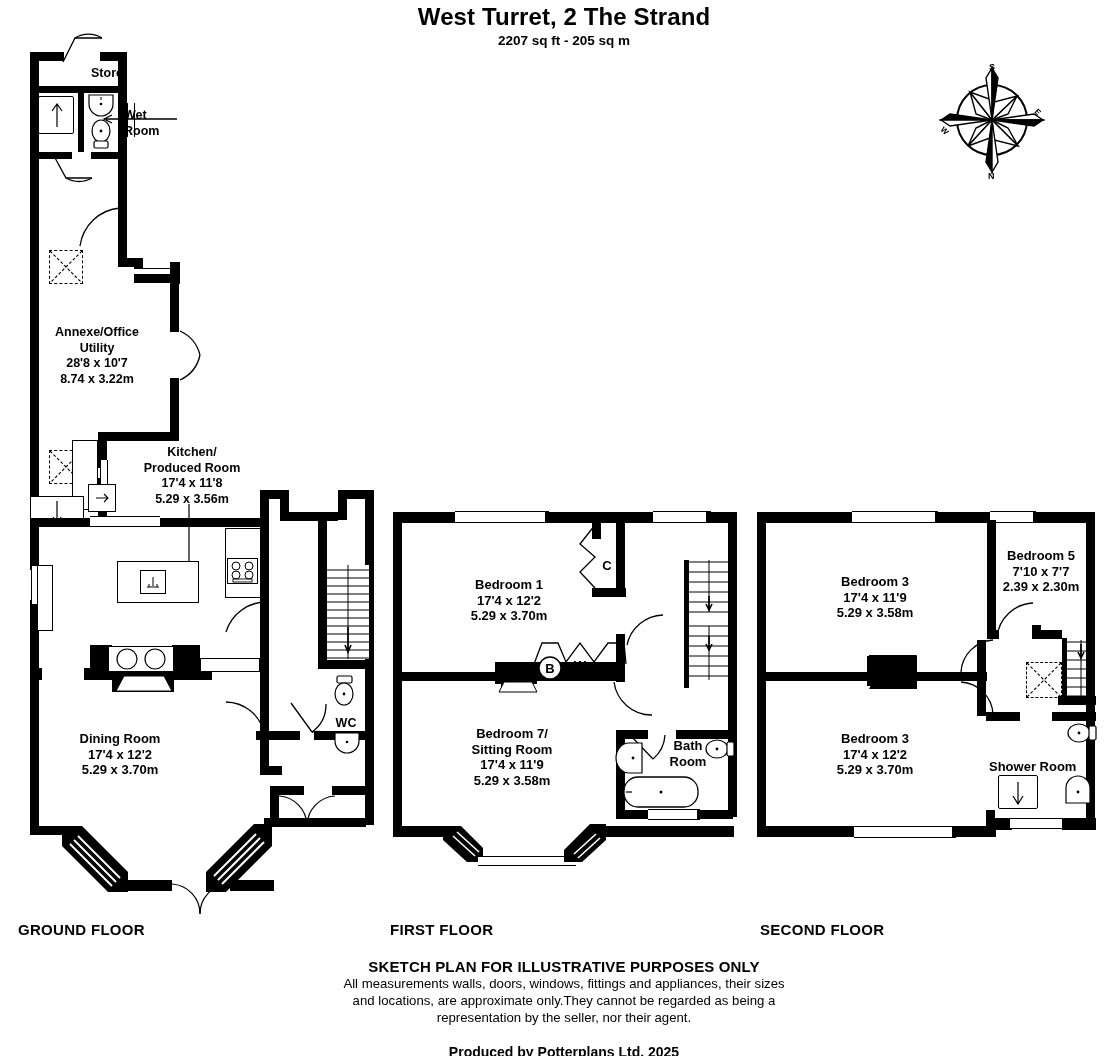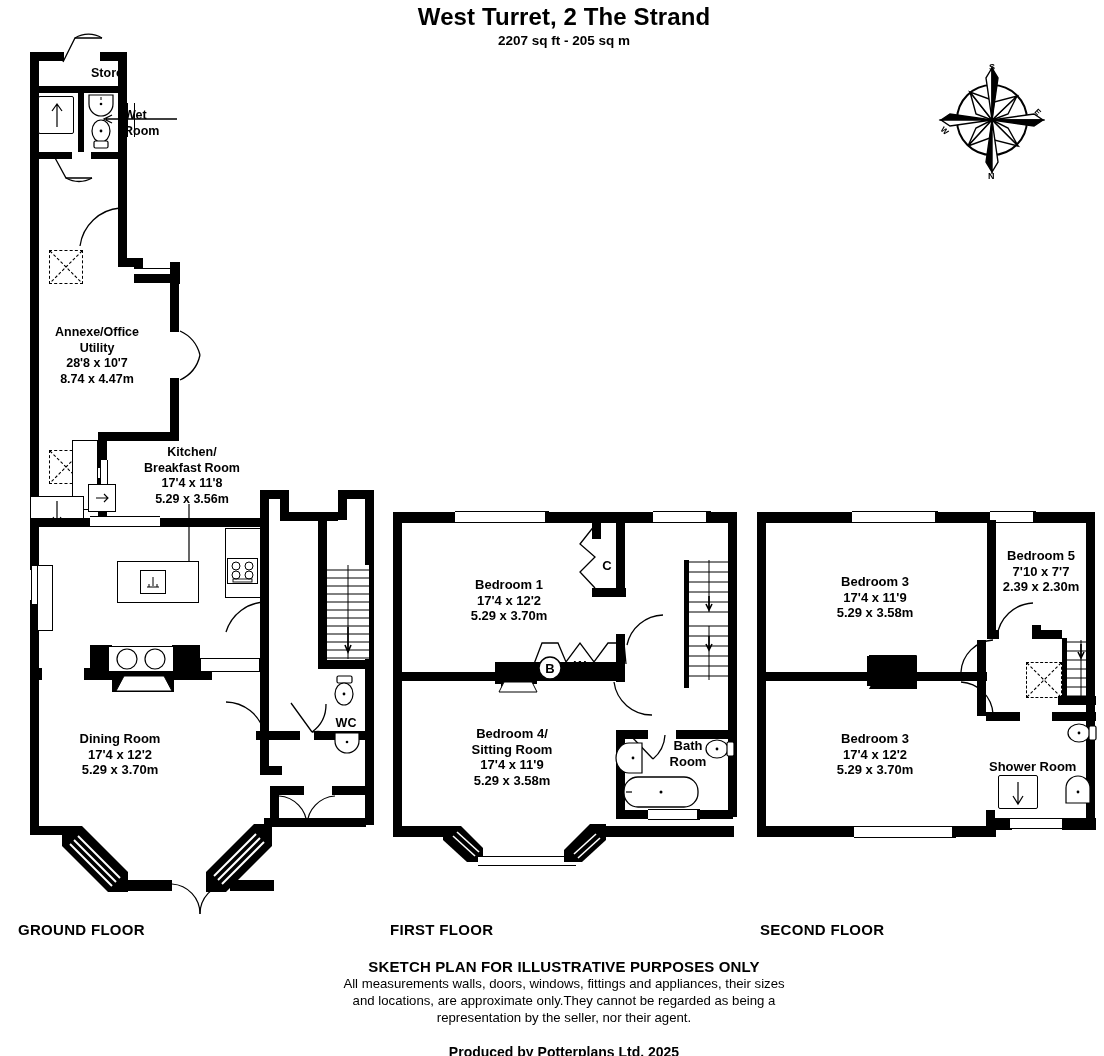--- a/index.html
+++ b/index.html
@@ -177,21 +177,21 @@
     <div class="sv" style="left:37px;top:450px;">
       <svg width="34" height="34">
           <path d="M1 1 L33 33 M33 1 L1 33" stroke="#000" stroke-width="1.1" stroke-dasharray="3,2" fill="none"></path>
         </svg>
     </div>
 
     <div class="lbl" style="left:14px;top:325px;width:142px;">
       <span>Annexe/Office</span><br>
       <span>Utility</span><br>
       <span>28'8 x 10'7</span><br>
-      <span>8.74 x 4.47m</span>
+      <span>8.74 x 3.22m</span>
     </div>
 
     <div class="w" style="left:86px;top:432px;width:81px;height:9px;"></div>
     <div class="w" style="left:86px;top:432px;width:9px;height:36px;"></div>
     <div class="w" style="left:86px;top:478px;width:9px;height:40px;"></div>
     <div class="winv" style="left:88px;top:460px;width:8px;height:28px;"></div>
 
     <div class="fix" style="left:60px;top:440px;width:26px;height:70px;"></div>
     <div class="fix" style="left:76px;top:484px;width:28px;height:28px;"></div>
     <div class="sv" style="left:82px;top:490px;">
@@ -201,21 +201,21 @@
     </div>
     <div class="fix" style="left:18px;top:496px;width:54px;height:26px;"></div>
     <div class="sv" style="left:38px;top:500px;">
       <svg width="14" height="24">
           <path d="M7 1 L7 22 M3 17 L7 23 L11 17" fill="none" stroke="#000" stroke-width="1.2"></path>
         </svg>
     </div>
 
     <div class="lbl" style="left:112px;top:445px;width:136px;">
       <span>Kitchen/</span><br>
-      <span>Breakfast Room</span><br>
+      <span>Produced Room</span><br>
       <span>17'4 x 11'8</span><br>
       <span>5.29 x 3.56m</span>
     </div>
     <div class="sv" style="left:170px;top:503px;">
       <svg width="14" height="78">
           <path d="M7 1 L7 74 M3 68 L7 76 L11 68" fill="none" stroke="#000" stroke-width="1.2"></path>
         </svg>
     </div>
 
     <div class="w" style="left:18px;top:518px;width:60px;height:9px;"></div>
@@ -462,21 +462,21 @@
     </div>
     <div class="sv" style="left:526px;top:656px;">
       <svg width="24" height="24">
           <circle cx="12" cy="12" r="11" fill="#fff" stroke="#000" stroke-width="1.4"></circle>
           <text x="12" y="17" font-size="13" font-weight="bold" text-anchor="middle" font-family="Liberation Sans, sans-serif">B</text>
         </svg>
     </div>
     <div class="lbl l" style="left:552px;top:658px;width:32px;">W</div>
 
     <div class="lbl l" style="left:425px;top:726px;width:150px;">
-      <span>Bedroom 4/</span><br>
+      <span>Bedroom 7/</span><br>
       <span>Sitting Room</span><br>
       <span>17'4 x 11'9</span><br>
       <span>5.29 x 3.58m</span>
     </div>
 
     <div class="w" style="left:604px;top:730px;width:9px;height:84px;"></div>
     <div class="w" style="left:604px;top:730px;width:32px;height:9px;"></div>
     <div class="w" style="left:664px;top:730px;width:54px;height:9px;"></div>
     <div class="sv" style="left:617px;top:733px;">
       <svg width="40" height="32">

